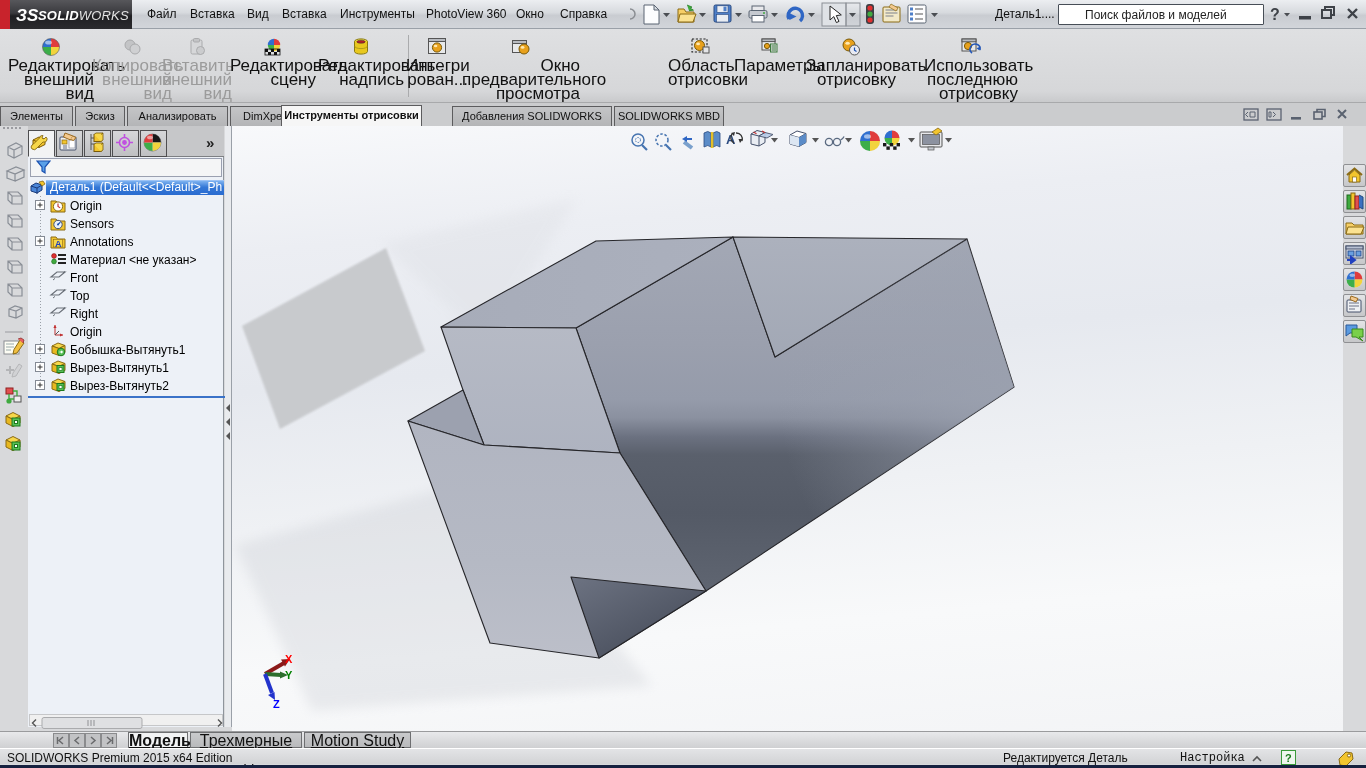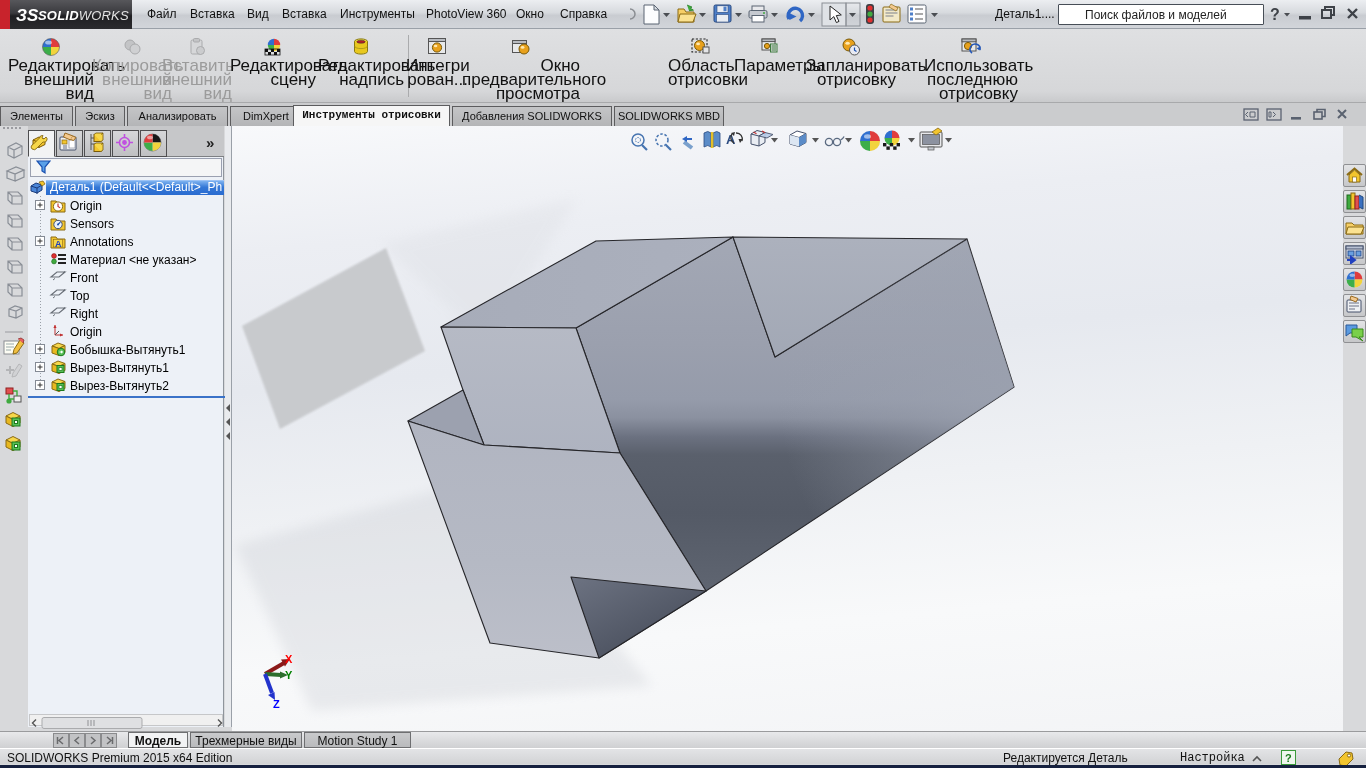--- a/index.html
+++ b/index.html
@@ -41,21 +41,21 @@
 
 
 #fmtabs { position:absolute; left:28px; top:126px; width:196px; height:31px; background:#c6c7c9; border-bottom:1px solid #7e8083; }
 .fmtab { position:absolute; top:4px; width:27px; height:27px; background:linear-gradient(#d6d7d9,#bfc0c2); border:1.5px solid #4e4e50; }
 .fmtab.active { background:#f2f3f4; border-bottom:1.5px solid #f2f3f4; }
 #filterrow { position:absolute; left:30px; top:158px; width:192px; height:19px; background:#f4f5f6; border:1px solid #9aa0b0; }
 .trow { position:absolute; left:30px; height:18px; font-size:12px; color:#000; line-height:18px; white-space:nowrap; }
 
 
 #mtabs { position:absolute; left:0; top:731px; width:1366px; height:17px; background:linear-gradient(#e8e9eb,#cfd0d2); border-top:1px solid #9a9b9d; }
-.mtab { position:absolute; top:0px; height:16px; font-size:12px; text-align:center; line-height:16px; color:#111; background:linear-gradient(#c9cacc,#b9babc); border:1px solid #6e6f71; }
+.mtab { position:absolute; top:0px; height:16px; font-size:16px; text-align:center; line-height:16px; color:#111; background:linear-gradient(#c9cacc,#b9babc); border:1px solid #6e6f71;text-decoration:underline; }
 .mtab.active { background:#f2f3f4; font-weight:bold; }
 #status { position:absolute; left:0; top:748px; width:1366px; height:16px; background:linear-gradient(#e3e4e6,#d2d3d5); border-top:1px solid #fff; font-size:12px; color:#111; }
 #taskbar { position:absolute; left:0; top:765px; width:1366px; height:3px; background:#16213f; }
 </style>
 </head>
 <body>
 <div id="app">
 
   <div id="titlebar">
     <div id="logo"></div>
@@ -267,21 +267,21 @@
             <path d="M20.5 9.5 l-1 4 -3-2.2 Z" fill="#2558b8"></path>
           </svg>
       Использовать<br>последнюю<br>отрисовку</div>
   </div>
 
   <div id="tabrow">
     <div class="dtab" style="left:0px; width:73px;">Элементы</div>
     <div class="dtab" style="left:75px; width:50px;">Эскиз</div>
     <div class="dtab" style="left:127px; width:101px;">Анализировать</div>
     <div class="dtab" style="left:230px; width:72px;">DimXpert</div>
-    <div class="dtab active" style="left:293px; width:157px;font-family:Liberation Mono, monospace;">Инструменты отрисовки</div>
+    <div class="dtab active" style="left:281px; width:141px;">Инструменты отрисовки</div>
     <div class="dtab" style="left:452px; width:160px;">Добавления SOLIDWORKS</div>
     <div class="dtab" style="left:614px; width:110px;">SOLIDWORKS MBD</div>
     <svg width="120" height="23" viewBox="0 0 120 23" style="position:absolute;left:1242px;top:0;">
       <g fill="none" stroke="#5a6270" stroke-width="1.3">
         <rect x="2" y="6" width="14" height="11"></rect>
             <path d="M6 9 l-2.5 2.5 2.5 2.5 M8 9 h5 v5 h-5 Z" stroke-width="1"></path>
         <rect x="25" y="6" width="14" height="11"></rect>
             <path d="M31 9 l2.5 2.5 -2.5 2.5 M27 9 h2 v5 h-2 Z" stroke-width="1"></path>
       </g>
       <rect x="49" y="14" width="10" height="2.6" fill="#5a6270"></rect>

